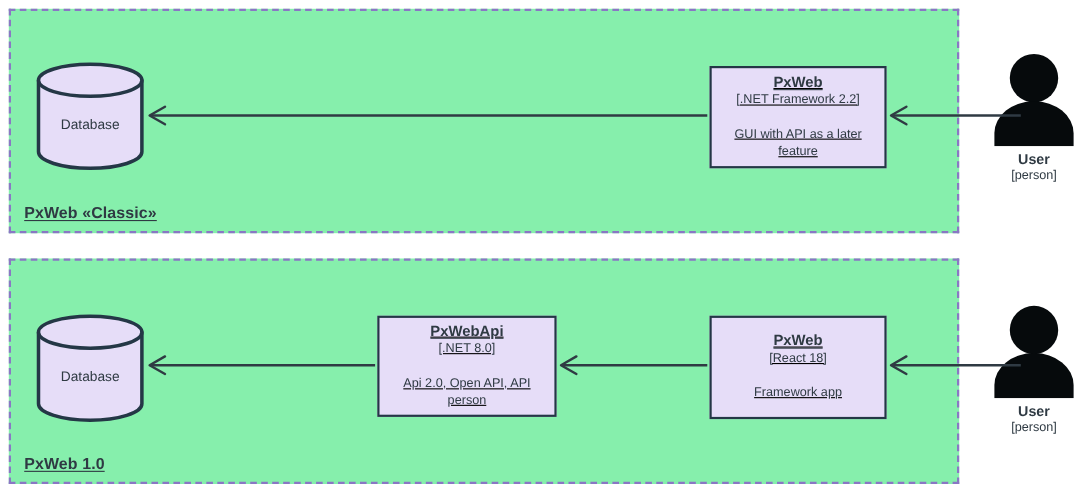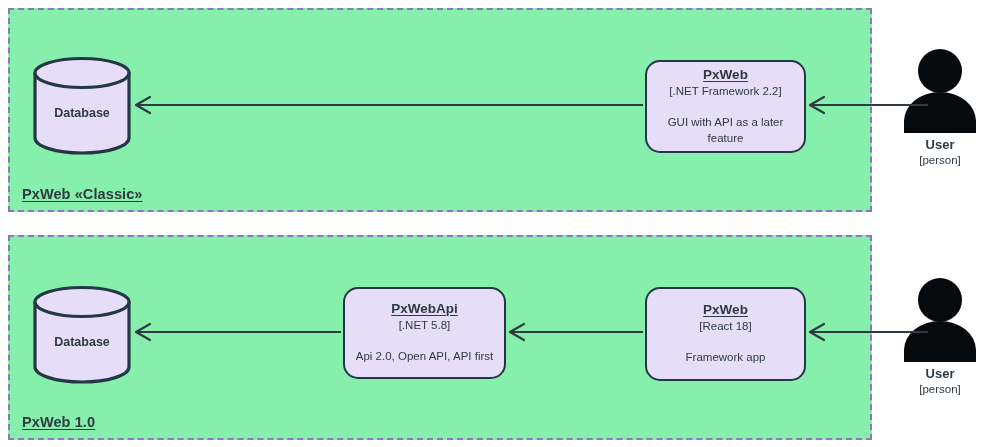--- a/index.html
+++ b/index.html
@@ -67,41 +67,42 @@
   .cylinder-label {
     position: absolute;
     left: 0;
     top: 0;
     width: 100px;
     height: 99px;
     display: flex;
     align-items: center;
     justify-content: center;
     font-size: 12.5px;
-    font-weight: bold;
+    font-weight: normal;
     color: #2f3a43;
     padding-top: 14px;
     box-sizing: border-box;
   }
   #db-classic { left: 32px; top: 56px; }
   #db-v2      { left: 32px; top: 285px; }
 
   
   .compbox {
     position: absolute;
     box-sizing: border-box;
     background: #e6ddf8;
     border: 2.5px solid #243746;
-    border-radius: 15px;
+    border-radius: 0;
     display: flex;
     flex-direction: column;
     align-items: center;
     justify-content: center;
     text-align: center;
     padding: 6px 10px;
+    text-decoration: underline;
   }
   .compbox .title {
     font-size: 13.5px;
     font-weight: bold;
     color: #2f3a43;
     text-decoration: underline;
     text-decoration-color: #2f3a43;
     text-decoration-thickness: 1px;
     text-underline-offset: 2px;
     line-height: 1.25;
@@ -188,22 +189,22 @@
   </div>
 
   <div class="compbox" id="box-pxweb-classic">
     <div class="title">PxWeb</div>
     <div class="tech">[.NET Framework 2.2]</div>
     <div class="desc">GUI with API as a later feature</div>
   </div>
 
   <div class="compbox" id="box-pxwebapi">
     <div class="title">PxWebApi</div>
-    <div class="tech">[.NET 5.8]</div>
-    <div class="desc">Api 2.0, Open API, API first</div>
+    <div class="tech">[.NET 8.0]</div>
+    <div class="desc">Api 2.0, Open API, API person</div>
   </div>
 
   <div class="compbox" id="box-pxweb-v2">
     <div class="title">PxWeb</div>
     <div class="tech">[React 18]</div>
     <div class="desc">Framework app</div>
   </div>
 
   <div class="person" id="person-user-classic">
     <div class="figure">

